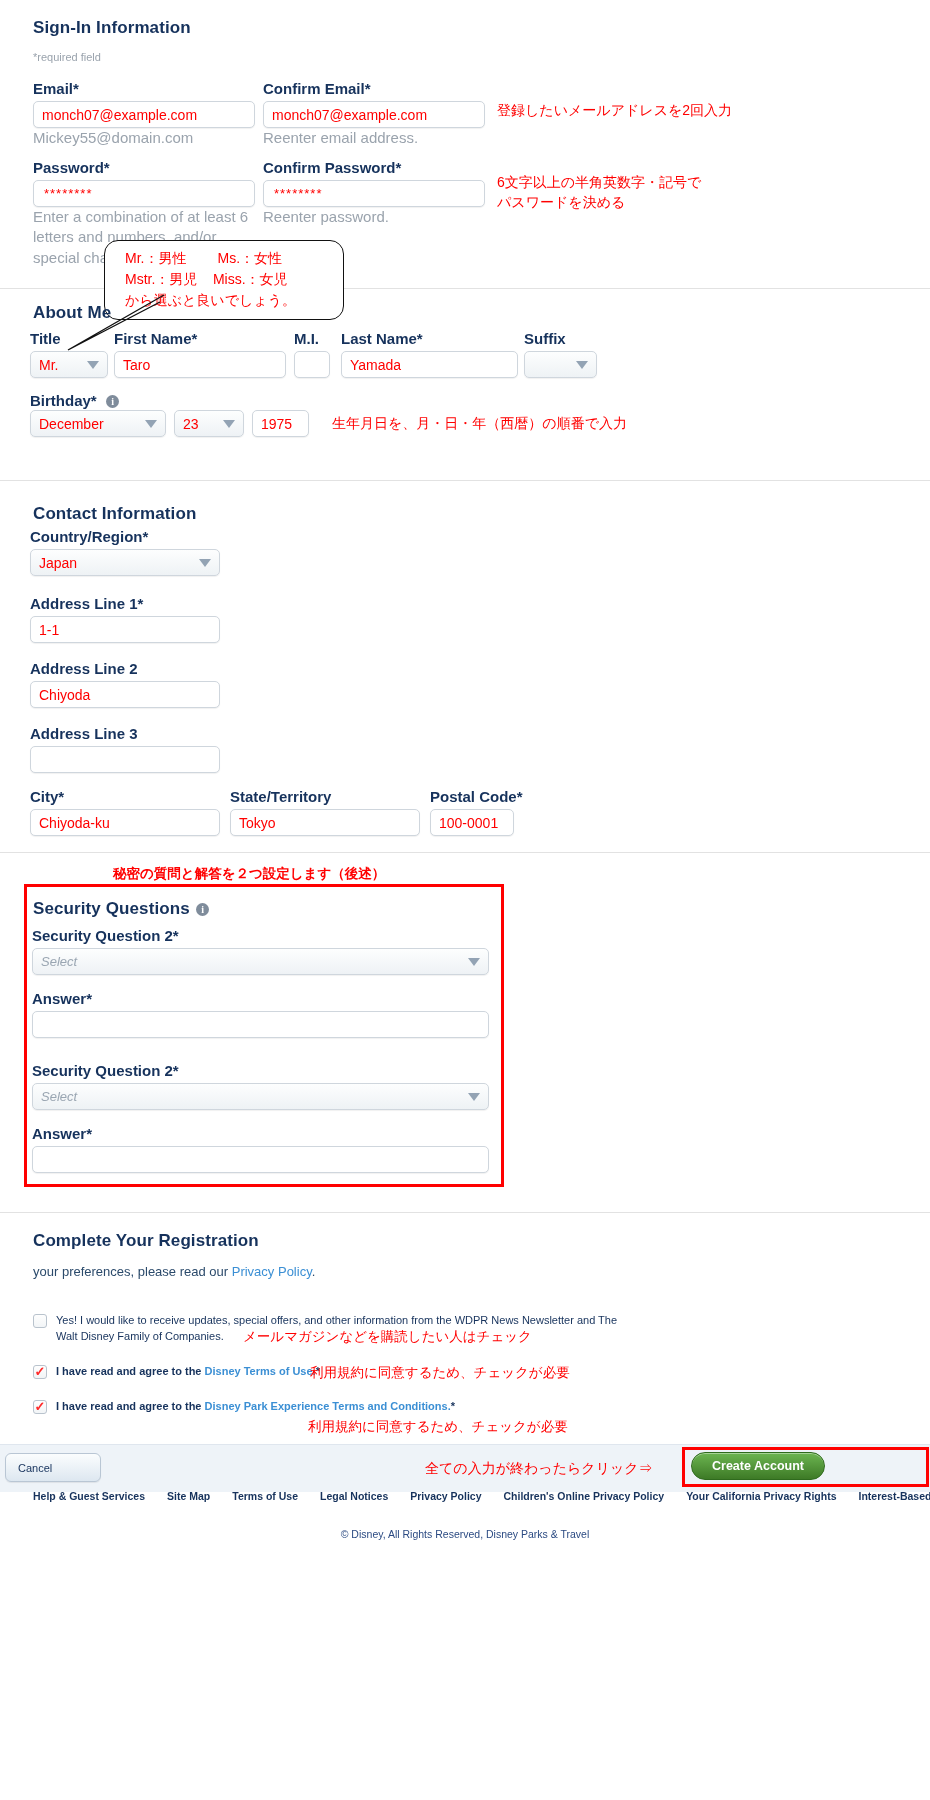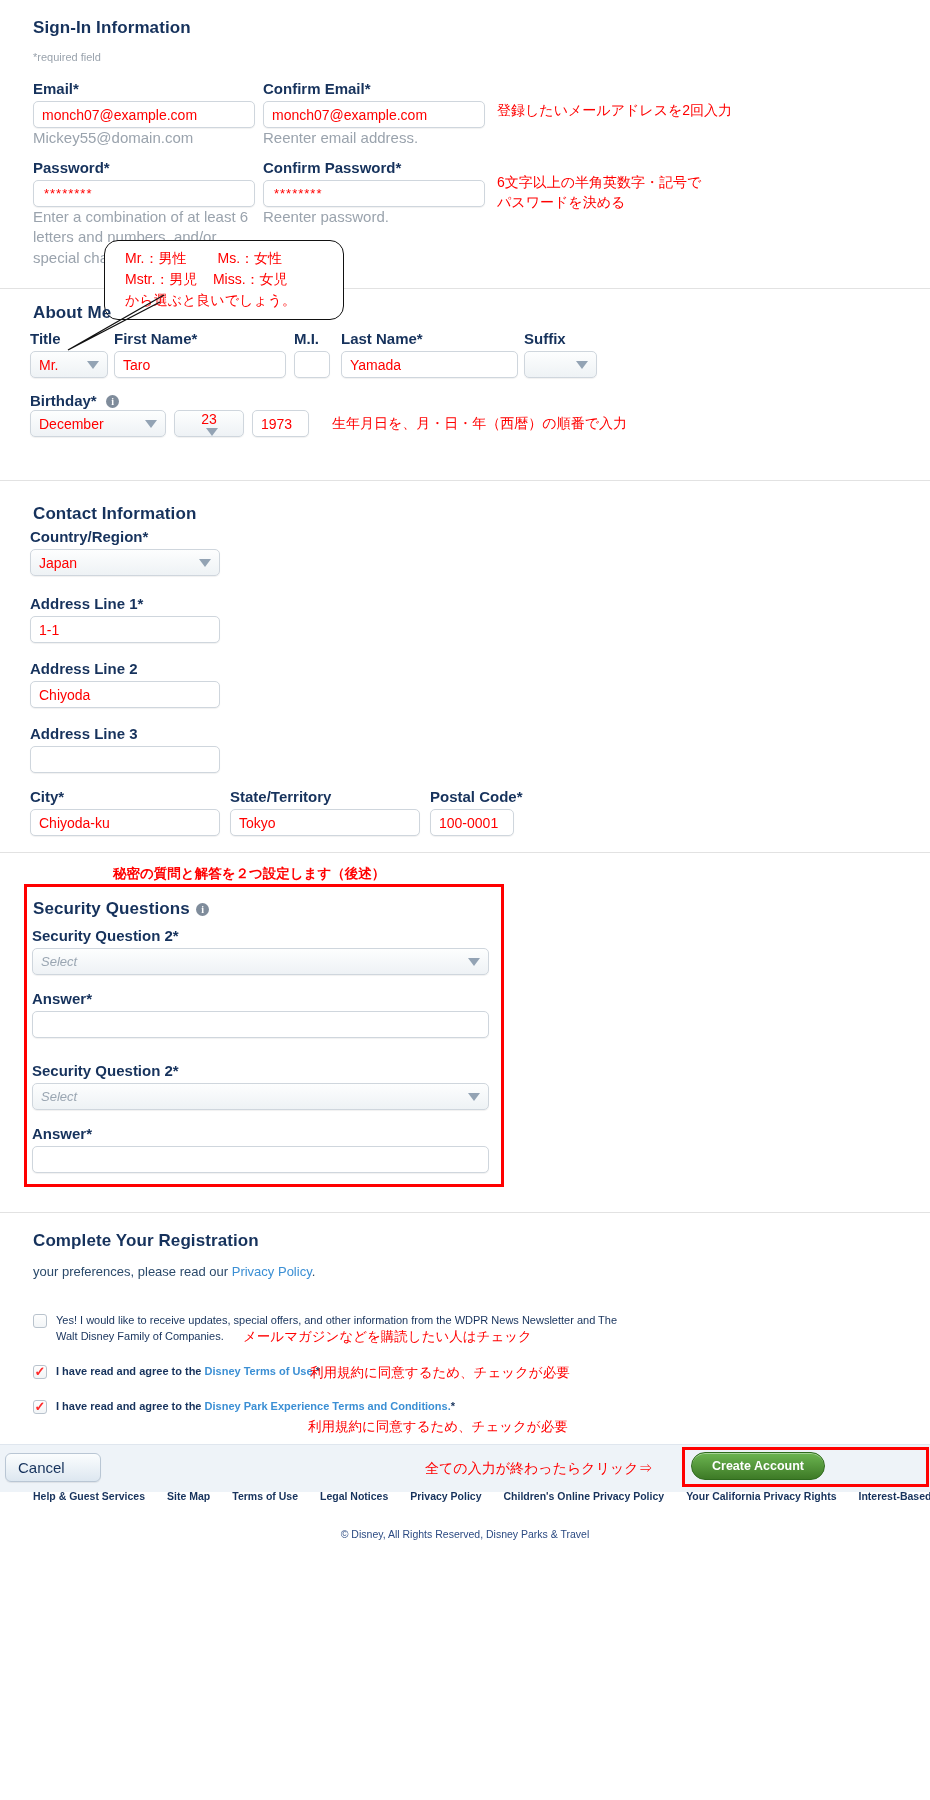--- a/index.html
+++ b/index.html
@@ -112,21 +112,21 @@
 
   
   .footbar {
     position:absolute; left:0; width:930px; height: 48px;
     background: #eef3f8; border-top: 1px solid #dfe6ee;
   }
   .btn-cancel {
     width: 96px; height: 29px; border-radius: 6px;
     border: 1px solid #b9c6d4;
     background: linear-gradient(#fbfdfe,#dde7f0);
-    color:#16325c; font-size: 15px;
+    color:#16325c; font-size: 11px;
     display:flex; align-items:center; padding-left: 12px;
     box-shadow: 0 1px 1px rgba(0,0,0,.07);
   }
   .btn-create {
     width: 134px; height: 28px; border-radius: 14px;
     background: linear-gradient(#6cb551,#3d7a26);
     border: 1px solid #2f6b1d;
     color: #ffffff; font-size: 12.5px; font-weight: bold;
     display:flex; align-items:center; justify-content:center;
     box-shadow: inset 0 1px 0 rgba(255,255,255,.4);
@@ -226,25 +226,25 @@
 
   <div class="abs" style="left:30px; top:392px;">
     <span class="fld-label" style="display:inline-block;">Birthday*</span>
     <span class="infoi" style="margin-left:5px;">i</span>
   </div>
 
   <div class="abs sel" style="left:30px; top:410px; width:136px;">
     <span>December</span>
     <span class="caret"></span>
   </div>
-  <div class="abs sel" style="left:174px; top:410px; width:70px;flex-direction:column;">
+  <div class="abs sel" style="left:174px; top:410px; width:70px;">
     <span>23</span>
     <span class="caret"></span>
   </div>
-  <div class="abs inp" style="left:252px; top:410px; width:57px;">1973</div>
+  <div class="abs inp" style="left:252px; top:410px; width:57px;">1975</div>
 
   <div class="anno" style="left:332px; top:413px;">生年月日を、月・日・年（西暦）の順番で入力</div>
 
   <div class="abs hr" style="left:0px; top:480px;"></div>
 
   <div class="abs sec-title" style="left:33px; top:504px;">Contact Information</div>
 
   <div class="abs" style="left:30px; top:528px; width:190px;">
     <span class="fld-label">Country/Region*</span>
     <div class="sel">

